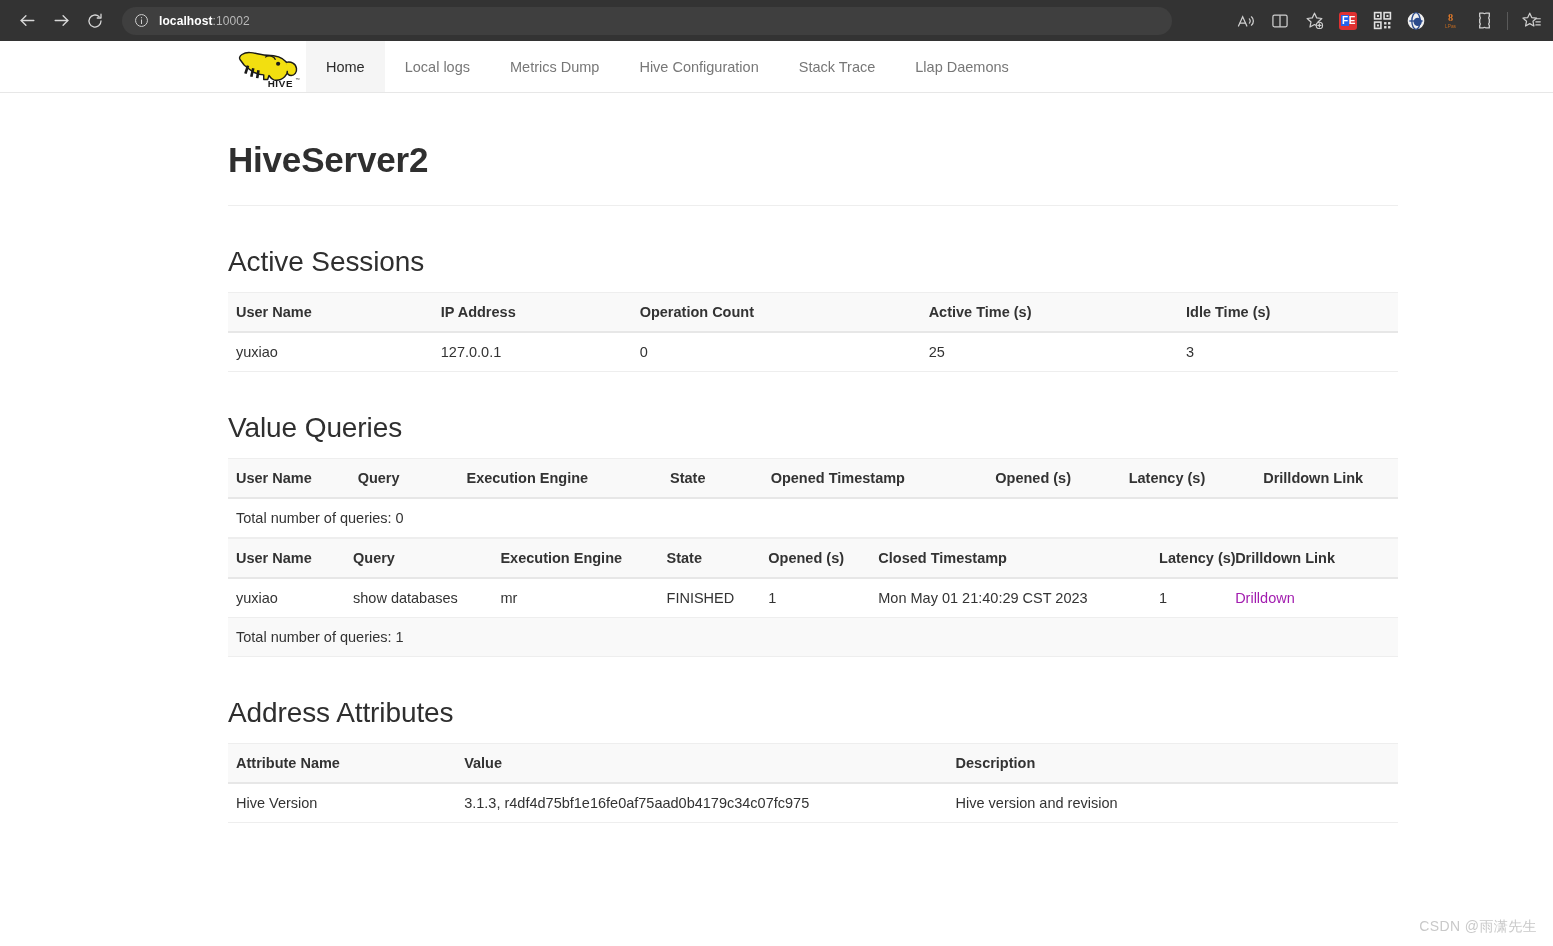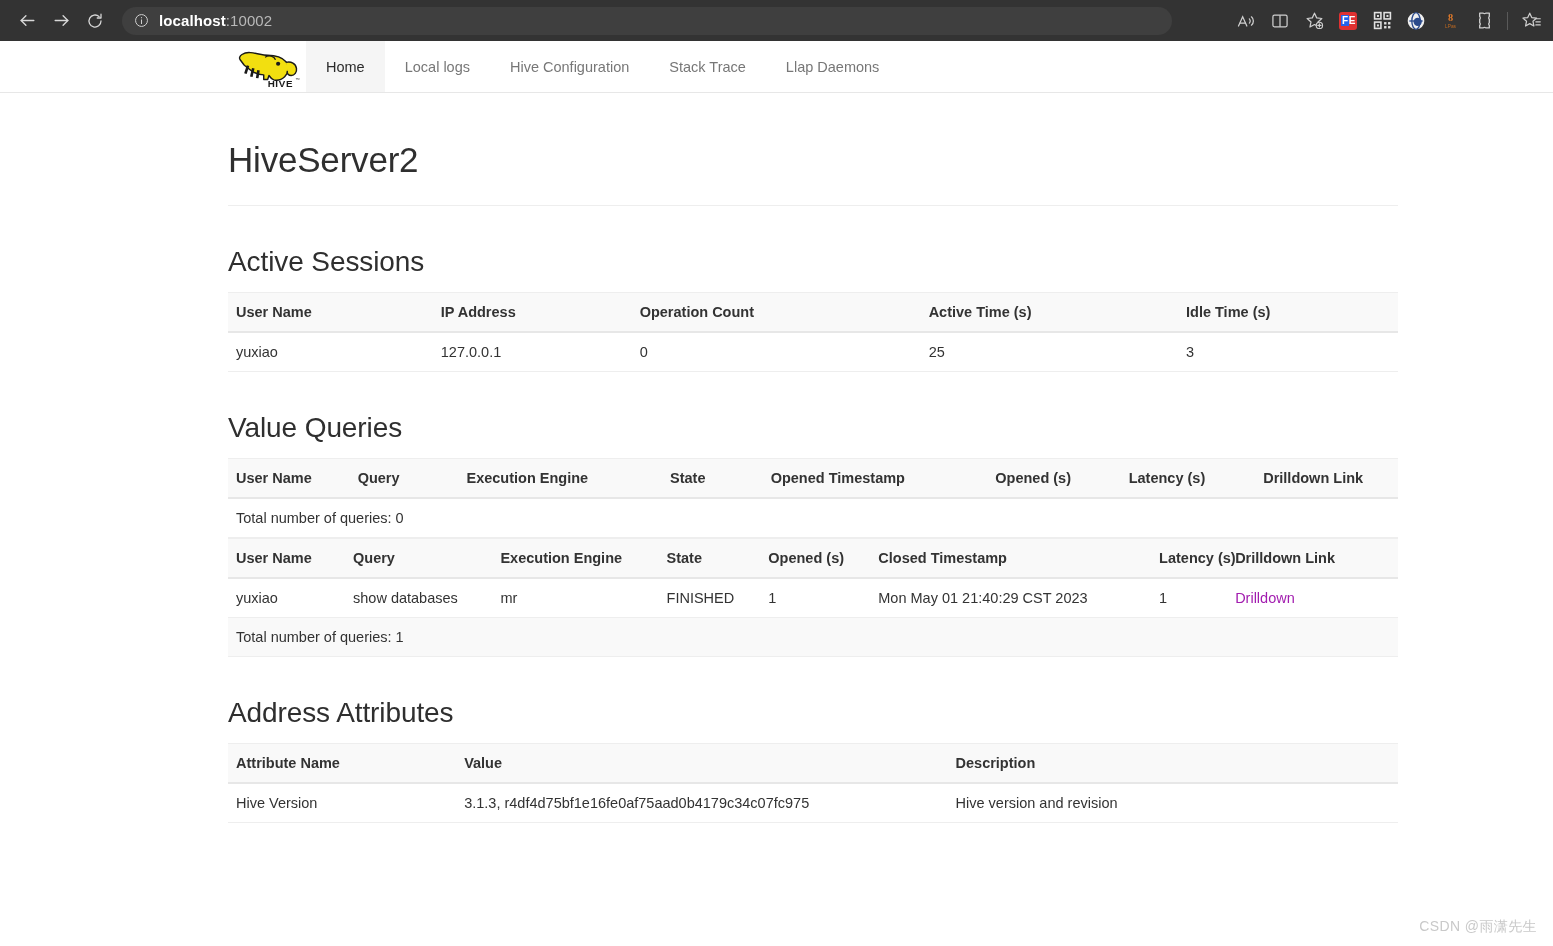--- a/index.html
+++ b/index.html
@@ -34,21 +34,21 @@
     height: 28px;
     width: 1050px;
     background: #3f3f3f;
     border-radius: 14px;
     display: flex;
     align-items: center;
     padding: 0 12px;
   }
   #info-icon { flex: 0 0 auto; margin-right: 10px; display:flex; }
   #url-text {
-    font-size: 15px;
+    font-size: 12px;
     color: #b9b9b9;
     white-space: nowrap;
     letter-spacing: 0.1px;
   }
   #url-text .host { color: #ffffff; font-weight: 600; }
 
   #toolbar-right {
     position: absolute;
     right: 6px; top: 0; height: 41px;
     display: flex; align-items: center; gap: 2px;
@@ -99,21 +99,21 @@
     color: #2b2b2b;
   }
 
   
   #content {
     padding: 0 155px 0 228px;
     background: #fff;
   }
   #page-title {
     font-size: 35px;
-    font-weight: 400;
+    font-weight: 700;
     color: #2f2f2f;
     margin: 47px 0 0 0;
     letter-spacing: -0.2px;
   }
   #title-rule {
     border: none;
     border-top: 1px solid #eeeeee;
     margin: 25px 0 0 0;
   }
 
@@ -314,20 +314,21 @@
       <path d="M52 18 C58 14 66 16 68 22" fill="none" stroke="#1a1a1a" stroke-width="2"></path>
 
       <text x="56" y="63" font-family="'Liberation Sans', sans-serif" font-size="15" font-weight="700" fill="#1a1a1a" letter-spacing="1">HIVE</text>
       <text x="98" y="55" font-family="'Liberation Sans', sans-serif" font-size="7" fill="#1a1a1a">™</text>
     </svg>
   </div>
 
   <div id="hive-nav-items">
     <div class="nav-item active">Home</div>
     <div class="nav-item">Local logs</div>
+    <div class="nav-item">Metrics Dump</div>
     <div class="nav-item">Hive Configuration</div>
     <div class="nav-item">Stack Trace</div>
     <div class="nav-item">Llap Daemons</div>
   </div>
 </div>
 
 <div id="content">
 
   <h1 id="page-title">HiveServer2</h1>
   <hr id="title-rule">

